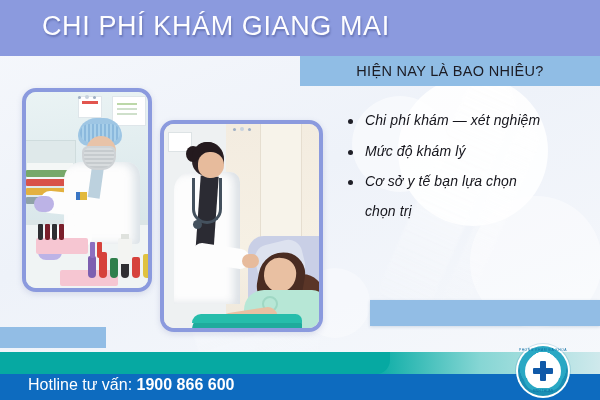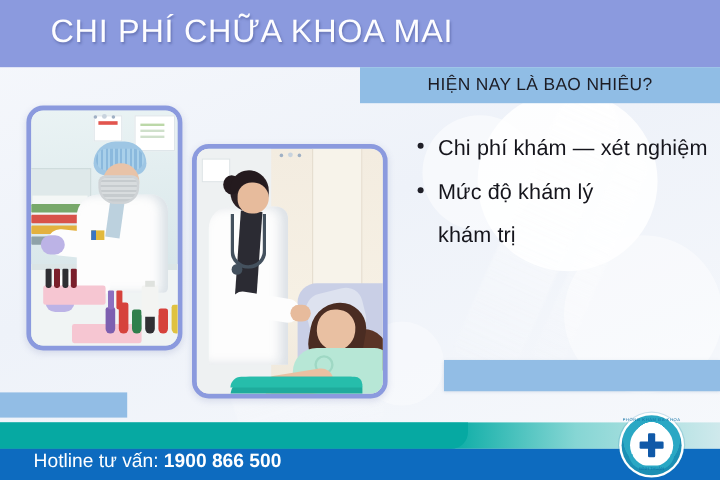--- a/index.html
+++ b/index.html
@@ -137,21 +137,21 @@
   .pt-gown:after { content:""; position:absolute; left:18px; top:6px; width:12px; height:12px; border:2px solid #9fd8c4; border-radius:50%; }
   .pt-arm { position:absolute; left:56px; top:186px; width:58px; height:20px; background:#e9c0a2; border-radius:10px; transform:rotate(-9deg); }
   .pt-blanket { position:absolute; left:28px; top:190px; width:110px; height:30px; background:#1fab9c; border-radius:16px 10px 0 0; }
   .pt-blanket:after { content:""; position:absolute; left:0; top:0; right:0; height:9px; background:#26bdab; border-radius:14px 10px 0 0; }
 
   
   .bullets { position:absolute; left:344px; top:110px; width:250px; }
   .bullet-row { display:flex; align-items:flex-start; margin-bottom:9px; }
   .dot { width:5px; height:5px; border-radius:50%; background:#1f1f27; margin:9px 12px 0 4px; flex:none; }
   .bullet-text {
-    font-size:18px; color:#15151c; line-height:1.55;
+    font-size:14px; font-style:italic; color:#15151c; line-height:1.55;
     letter-spacing:.1px;
   }
   .cont-row { padding-left:21px; margin-top:-1px; }
 
   
   .bar-blue-right {
     position:absolute; left:370px; top:300px; width:230px; height:26px;
     background:#92bde5; box-shadow:0 1px 3px rgba(120,150,185,.3);
   }
   .bar-blue-left {
@@ -224,21 +224,21 @@
 
   <div class="blob b1"></div>
   <div class="blob b2"></div>
   <div class="blob b3"></div>
   <div class="blob b4"></div>
   <div class="streak s1"></div>
   <div class="streak s2"></div>
   <div class="streak s3"></div>
 
   <div class="header"></div>
-  <div class="title">CHI PHÍ CHỮA KHOA MAI</div>
+  <div class="title">CHI PHÍ KHÁM GIANG MAI</div>
 
   <div class="subbar">
     <span class="subbar-text">HIỆN NAY LÀ BAO NHIÊU?</span>
   </div>
 
   <div class="photo-frame frame-left">
     <div class="dots">
         <i></i>
         <i class="mid"></i>
         <i></i>
@@ -320,34 +320,38 @@
 
   <div class="bullets">
     <div class="bullet-row">
       <span class="dot"></span>
       <span class="bullet-text">Chi phí khám — xét nghiệm</span>
     </div>
     <div class="bullet-row">
       <span class="dot"></span>
       <span class="bullet-text">Mức độ khám lý</span>
     </div>
+    <div class="bullet-row">
+      <span class="dot"></span>
+      <span class="bullet-text">Cơ sở y tế bạn lựa chọn</span>
+    </div>
     <div class="bullet-row cont-row">
-      <span class="bullet-text">khám trị</span>
+      <span class="bullet-text">chọn trị</span>
     </div>
   </div>
 
   <div class="bar-blue-right"></div>
   <div class="bar-blue-left"></div>
 
   <div class="footer-teal"></div>
   <div class="footer-teal-solid"></div>
   <div class="footer-blue"></div>
   <div class="hotline">
     <span>Hotline tư vấn:</span>
-    <b>1900 866 500</b>
+    <b>1900 866 600</b>
   </div>
 
   <div class="logo">
     <div class="logo-ring"></div>
     <div class="logo-arc-text">PHÒNG KHÁM ĐA KHOA</div>
     <div class="logo-inner">
       <div class="logo-cross"></div>
     </div>
     <div class="logo-hands"></div>
     <div class="logo-arc-text2">BÌNH THUẬN</div>

